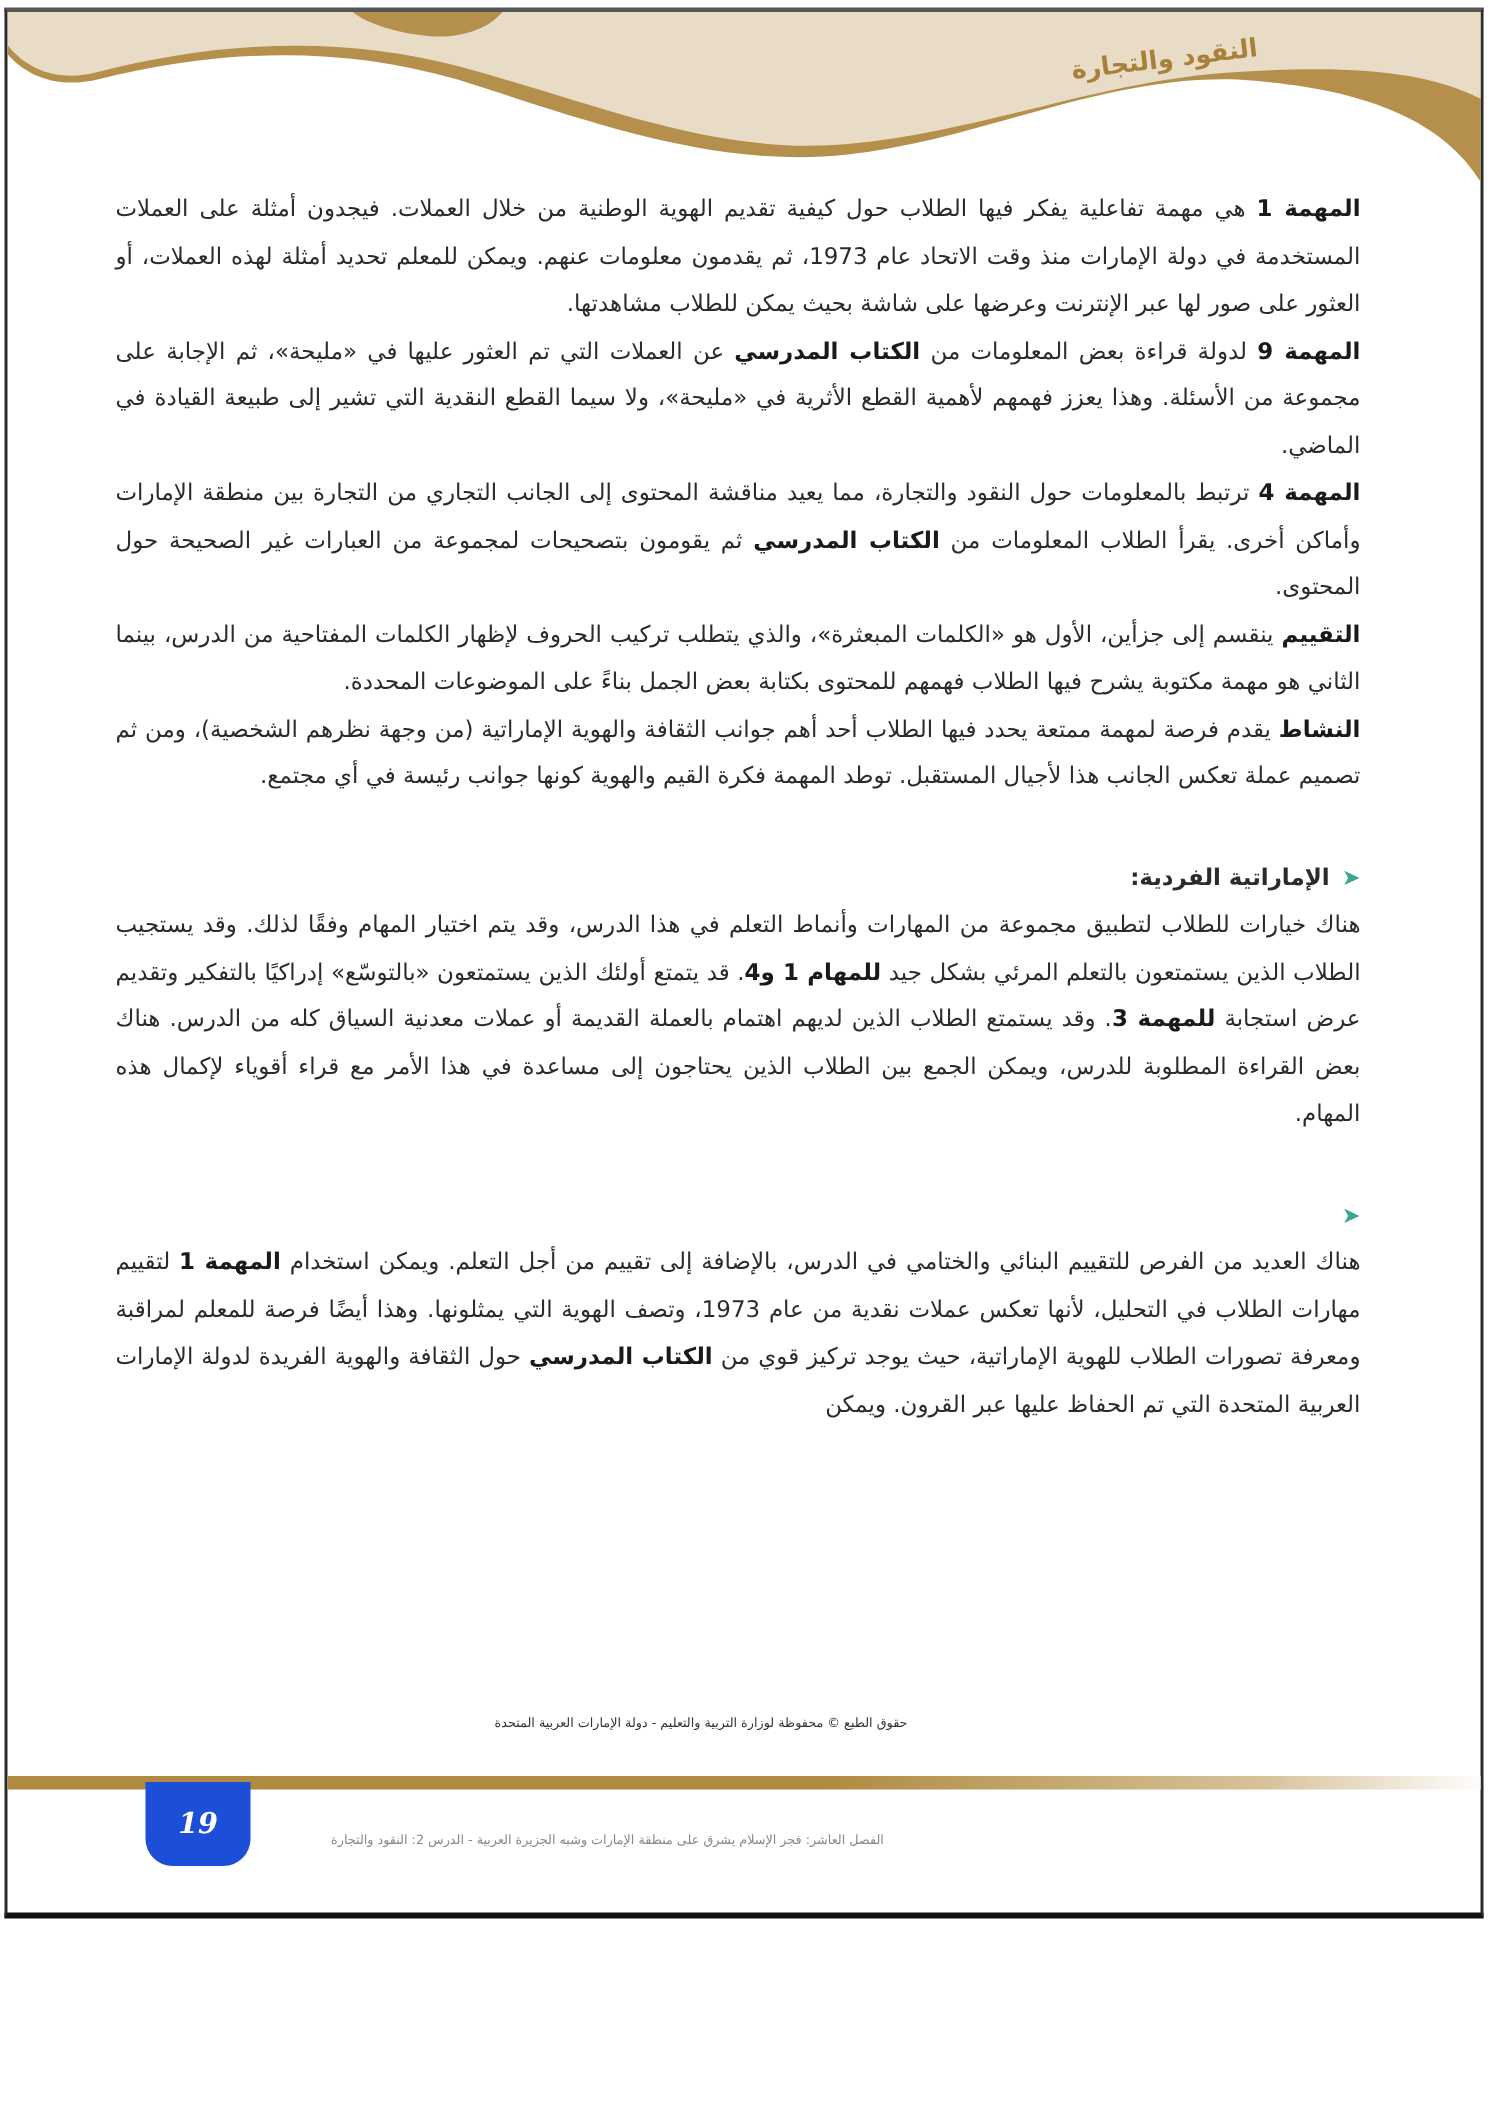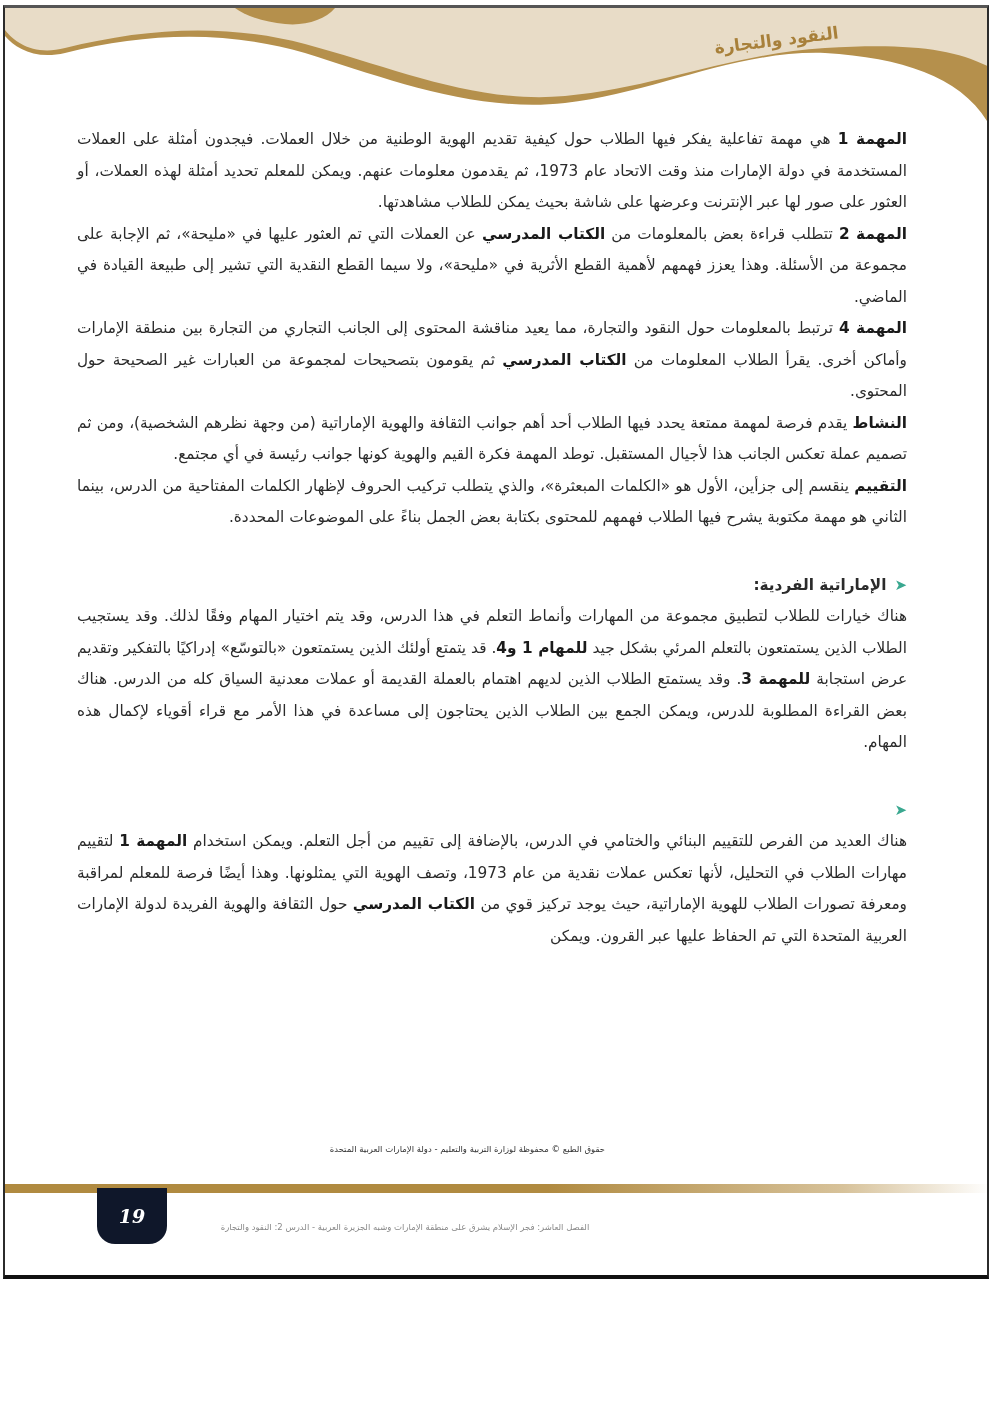--- a/index.html
+++ b/index.html
@@ -24,21 +24,21 @@
     .content p { margin: 0; }
     .content b { font-weight: bold; color: #1a1a1a; }
     .section-head { margin-top: 36px !important; font-weight: bold; display: flex; align-items: center; gap: 8px; }
     .arrow-icon { color: #3aa890; font-size: 15px; display: inline-block; }
     .footer-bar {
       position: absolute; left: 0; top: 1176px; width: 986px; height: 9px;
       background: linear-gradient(to right, #b08a40 0%, #b08a40 55%, #d7c29a 85%, #ffffff 100%);
     }
     .page-tab {
       position: absolute; left: 92px; top: 1180px; width: 70px; height: 56px;
-      background: #0f172a; border-radius: 0 0 18px 18px;
+      background: #1d4ed8; border-radius: 0 0 18px 18px;
       color: #fff; font-style: italic; font-weight: bold; font-size: 19px;
       display: flex; align-items: center; justify-content: center;
       font-family: "DejaVu Serif", serif;
     }
     .copyright {
       position: absolute; left: 170px; top: 1136px; width: 430px; direction: rtl; text-align: right;
       font-size: 8.5px; color: #333;
     }
     .breadcrumb {
       position: absolute; left: 170px; top: 1214px; width: 460px; direction: rtl; text-align: center;
@@ -55,30 +55,30 @@
     <path d="M0,0 L986,0 L986,60 C950,40 900,35 820,40 C730,45 650,80 560,88 C470,96 390,60 300,36 C220,15 140,20 60,40 C30,48 10,35 0,22 Z" fill="#e8dcc7"></path>
     <path d="M230,0 L330,0 C320,12 300,18 280,16 C260,14 240,8 230,0 Z" fill="#b5904c"></path>
   </svg>
   <div class="chapter-title">النقود والتجارة</div>
 
   <div class="content">
     <p>
       <b>المهمة 1</b><span> هي مهمة تفاعلية يفكر فيها الطلاب حول كيفية تقديم الهوية الوطنية من خلال العملات. فيجدون أمثلة على العملات المستخدمة في دولة الإمارات منذ وقت الاتحاد عام 1973، ثم يقدمون معلومات عنهم. ويمكن للمعلم تحديد أمثلة لهذه العملات، أو العثور على صور لها عبر الإنترنت وعرضها على شاشة بحيث يمكن للطلاب مشاهدتها.</span>
     </p>
     <p>
-      <b>المهمة 2</b><span> تتطلب قراءة بعض بالمعلومات من </span><b>الكتاب المدرسي</b><span> عن العملات التي تم العثور عليها في «مليحة»، ثم الإجابة على مجموعة من الأسئلة. وهذا يعزز فهمهم لأهمية القطع الأثرية في «مليحة»، ولا سيما القطع النقدية التي تشير إلى طبيعة القيادة في الماضي.</span>
+      <b>المهمة 9</b><span> لدولة قراءة بعض المعلومات من </span><b>الكتاب المدرسي</b><span> عن العملات التي تم العثور عليها في «مليحة»، ثم الإجابة على مجموعة من الأسئلة. وهذا يعزز فهمهم لأهمية القطع الأثرية في «مليحة»، ولا سيما القطع النقدية التي تشير إلى طبيعة القيادة في الماضي.</span>
     </p>
     <p>
       <b>المهمة 4</b><span> ترتبط بالمعلومات حول النقود والتجارة، مما يعيد مناقشة المحتوى إلى الجانب التجاري من التجارة بين منطقة الإمارات وأماكن أخرى. يقرأ الطلاب المعلومات من </span><b>الكتاب المدرسي</b><span> ثم يقومون بتصحيحات لمجموعة من العبارات غير الصحيحة حول المحتوى.</span>
     </p>
     <p>
-      <b>النشاط</b><span> يقدم فرصة لمهمة ممتعة يحدد فيها الطلاب أحد أهم جوانب الثقافة والهوية الإماراتية (من وجهة نظرهم الشخصية)، ومن ثم تصميم عملة تعكس الجانب هذا لأجيال المستقبل. توطد المهمة فكرة القيم والهوية كونها جوانب رئيسة في أي مجتمع.</span>
+      <b>التقييم</b><span> ينقسم إلى جزأين، الأول هو «الكلمات المبعثرة»، والذي يتطلب تركيب الحروف لإظهار الكلمات المفتاحية من الدرس، بينما الثاني هو مهمة مكتوبة يشرح فيها الطلاب فهمهم للمحتوى بكتابة بعض الجمل بناءً على الموضوعات المحددة.</span>
     </p>
     <p>
-      <b>التقييم</b><span> ينقسم إلى جزأين، الأول هو «الكلمات المبعثرة»، والذي يتطلب تركيب الحروف لإظهار الكلمات المفتاحية من الدرس، بينما الثاني هو مهمة مكتوبة يشرح فيها الطلاب فهمهم للمحتوى بكتابة بعض الجمل بناءً على الموضوعات المحددة.</span>
+      <b>النشاط</b><span> يقدم فرصة لمهمة ممتعة يحدد فيها الطلاب أحد أهم جوانب الثقافة والهوية الإماراتية (من وجهة نظرهم الشخصية)، ومن ثم تصميم عملة تعكس الجانب هذا لأجيال المستقبل. توطد المهمة فكرة القيم والهوية كونها جوانب رئيسة في أي مجتمع.</span>
     </p>
 
     <p class="section-head">
       <span class="arrow-icon">➤</span>
       <span>الإماراتية الفردية:</span>
     </p>
     <p>
       <span>هناك خيارات للطلاب لتطبيق مجموعة من المهارات وأنماط التعلم في هذا الدرس، وقد يتم اختيار المهام وفقًا لذلك. وقد يستجيب الطلاب الذين يستمتعون بالتعلم المرئي بشكل جيد </span><b>للمهام 1 و4</b><span>. قد يتمتع أولئك الذين يستمتعون «بالتوسّع» إدراكيًا بالتفكير وتقديم عرض استجابة </span><b>للمهمة 3</b><span>. وقد يستمتع الطلاب الذين لديهم اهتمام بالعملة القديمة أو عملات معدنية السياق كله من الدرس. هناك بعض القراءة المطلوبة للدرس، ويمكن الجمع بين الطلاب الذين يحتاجون إلى مساعدة في هذا الأمر مع قراء أقوياء لإكمال هذه المهام.</span>
     </p>
 

